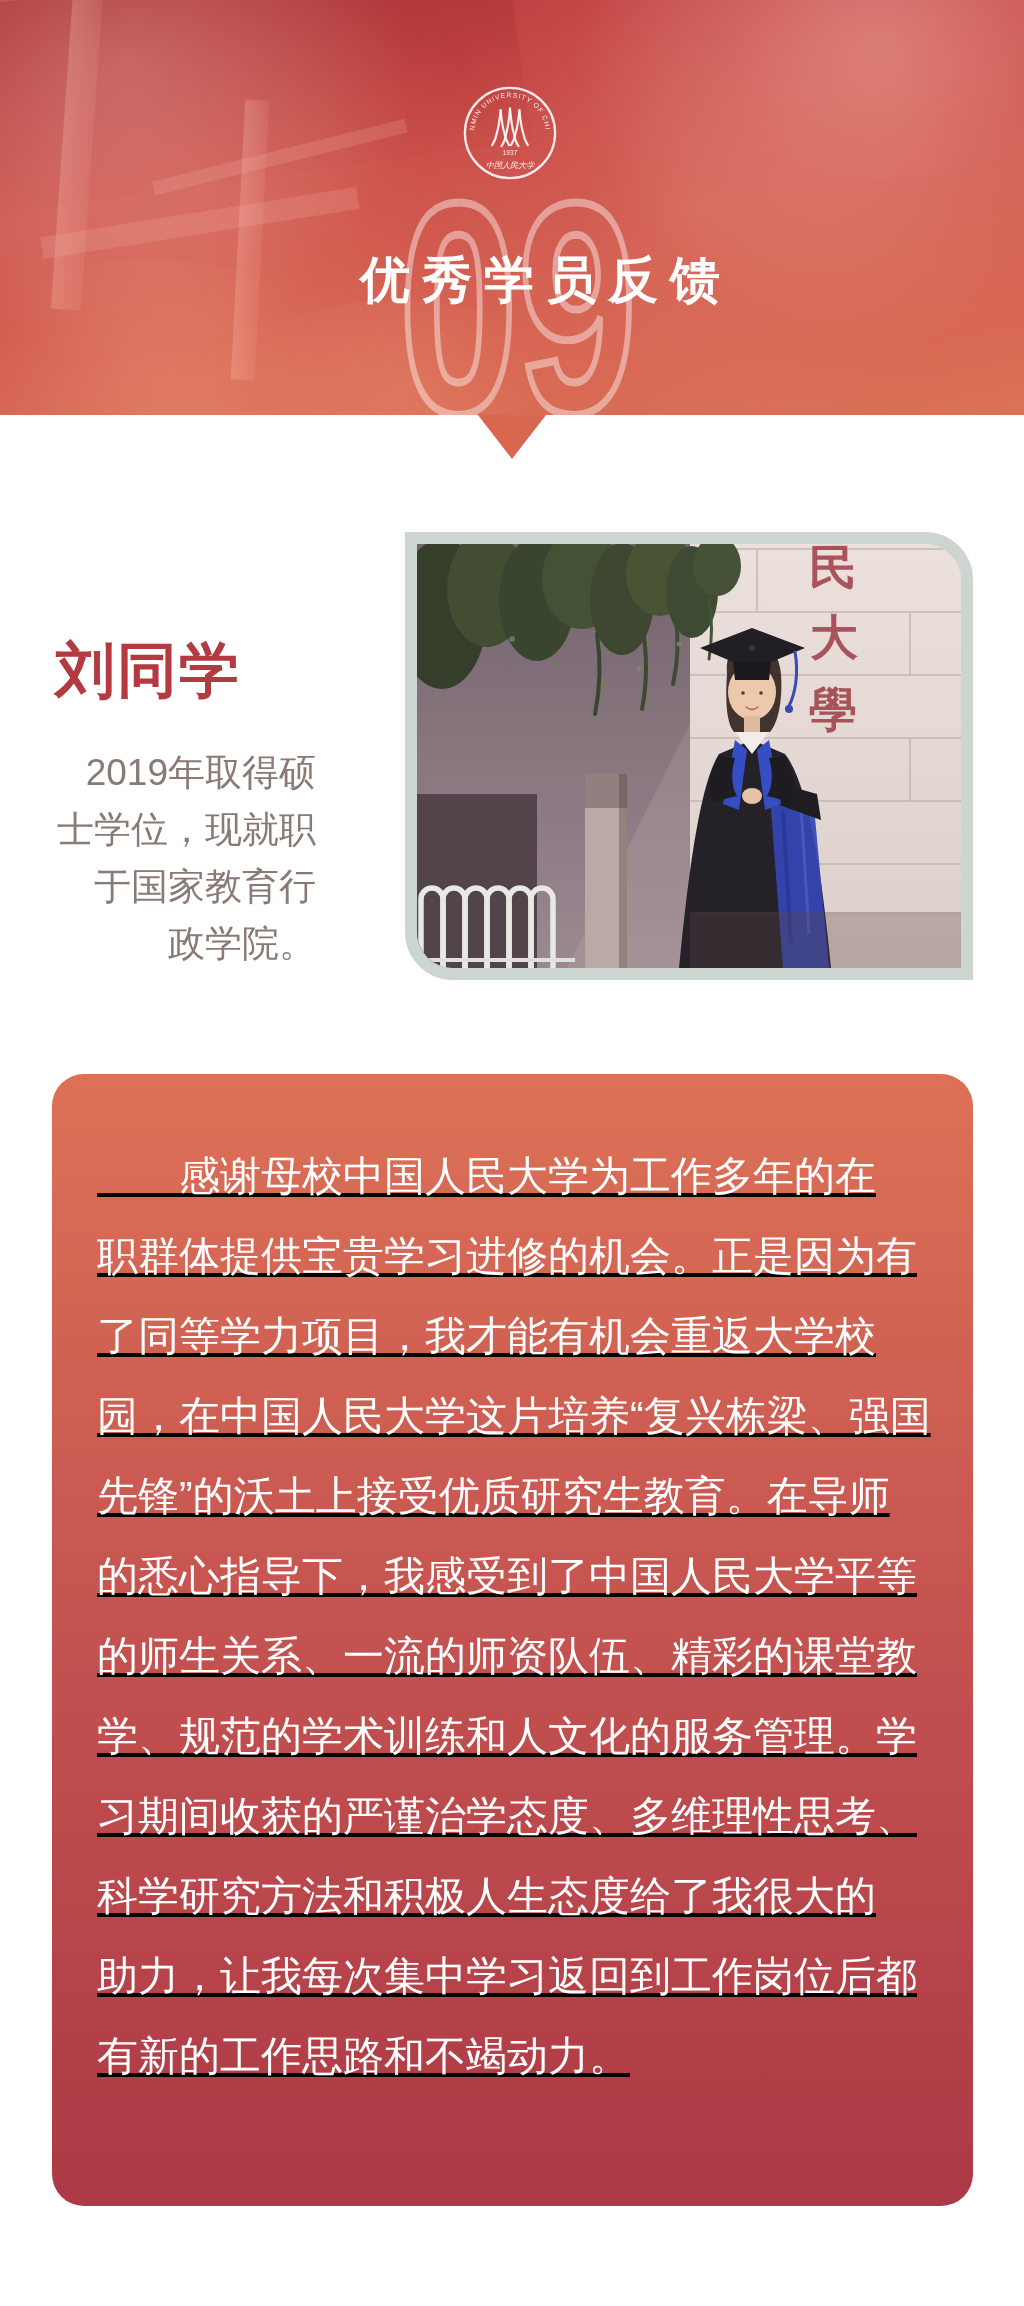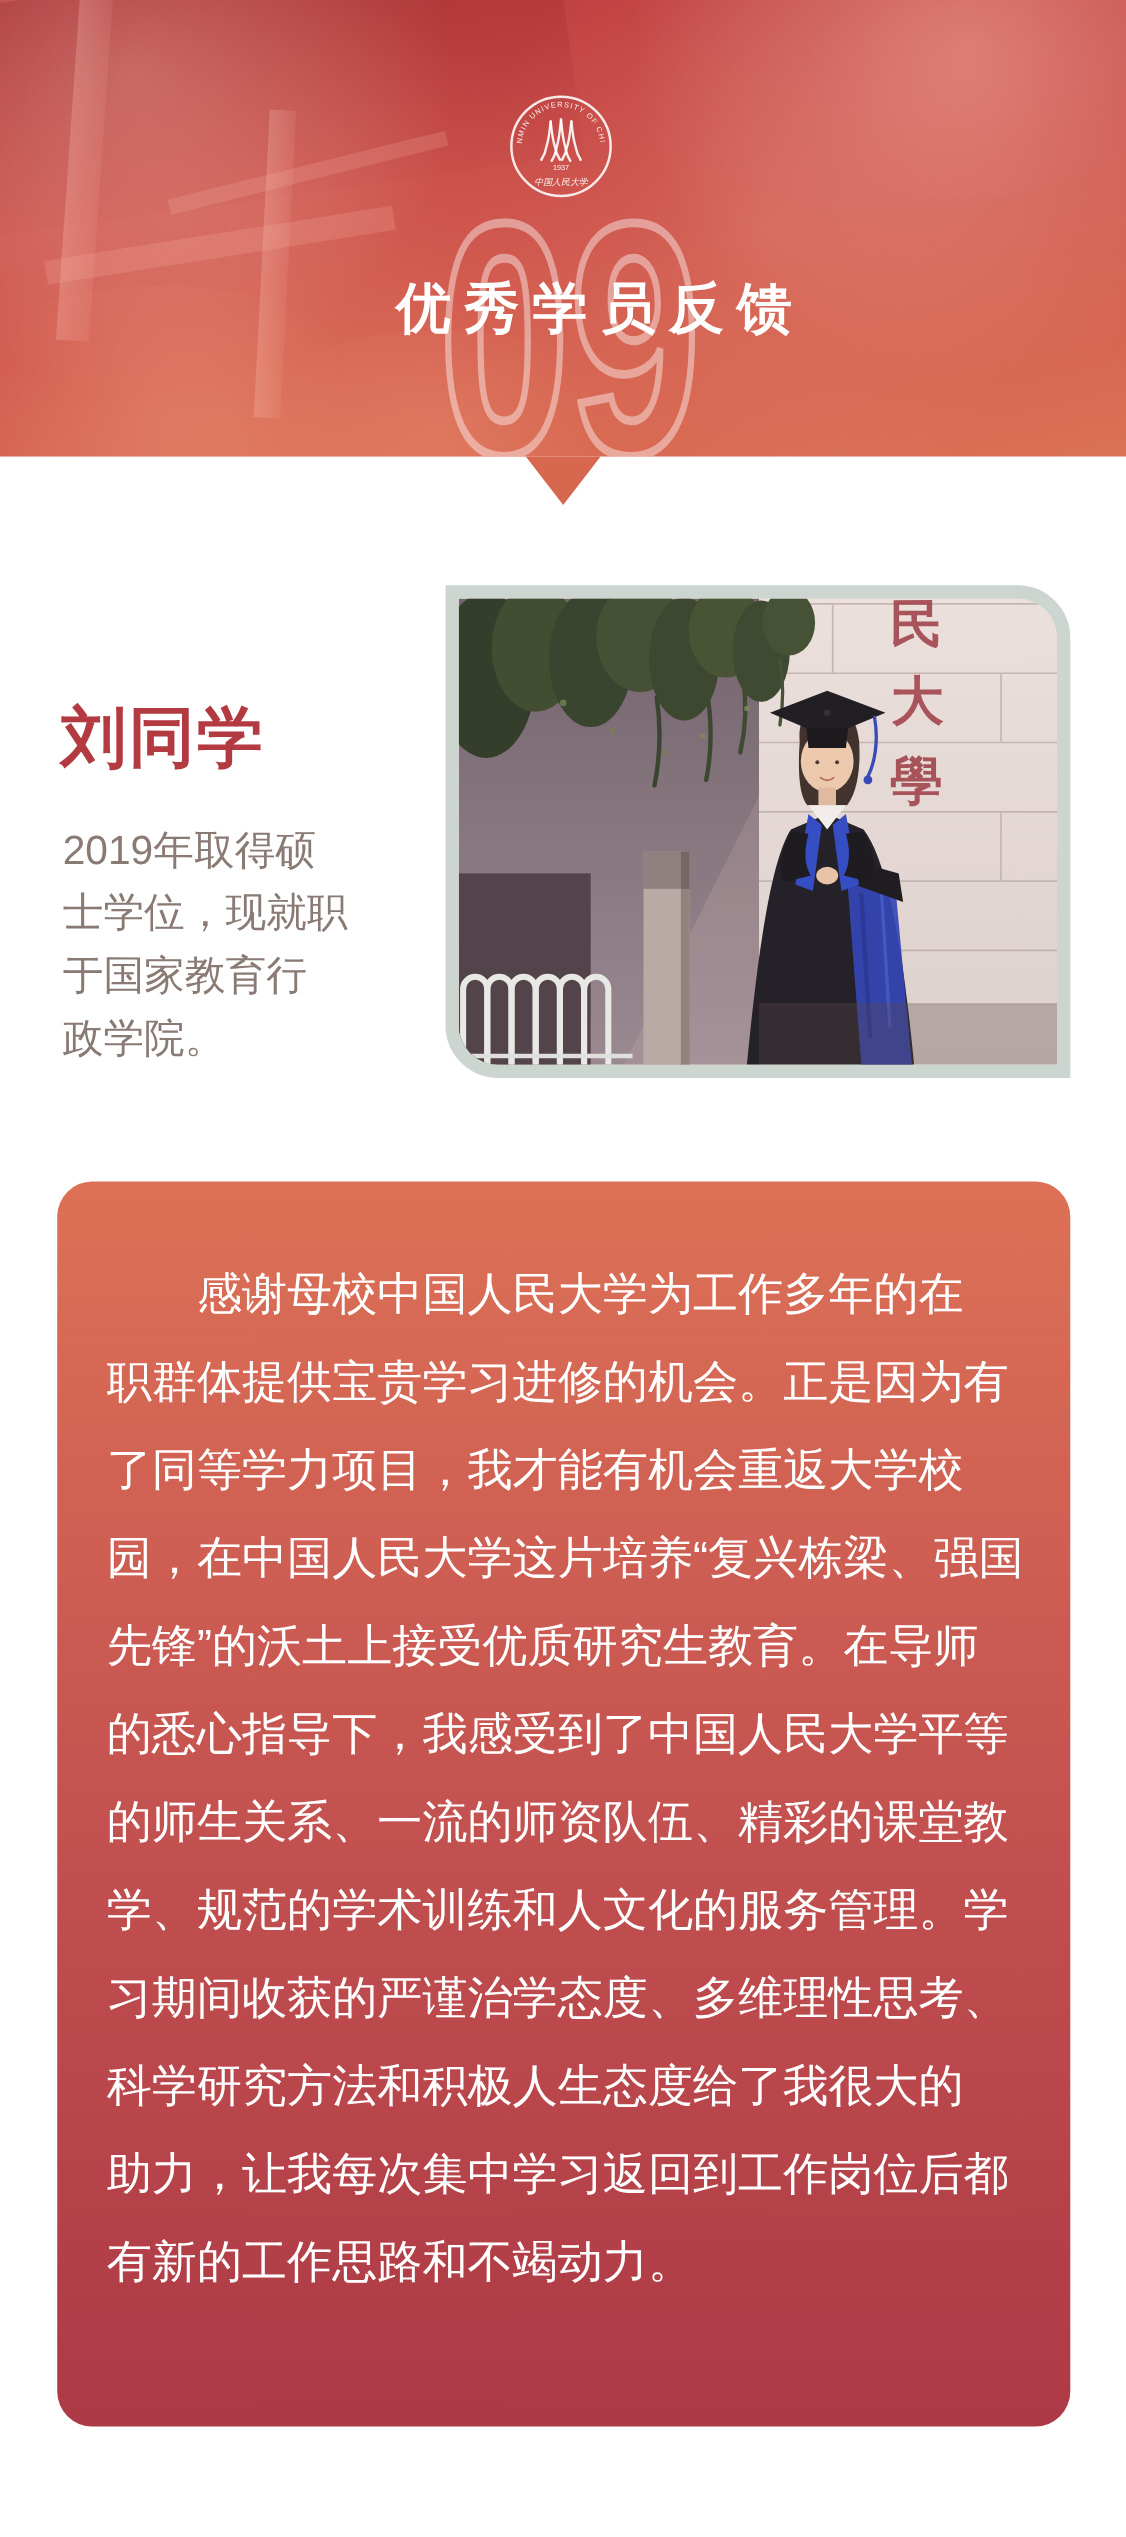--- a/index.html
+++ b/index.html
@@ -26,29 +26,29 @@
   .seal{position:absolute;left:463px;top:86px;}
 
   .hero-pointer{position:absolute;left:478px;top:415px;width:0;height:0;
     border-left:34px solid transparent;border-right:34px solid transparent;
     border-top:44px solid #d7674f;}
 
   
   .student-name{position:absolute;left:55px;top:628px;margin:0;font-size:60px;line-height:86px;
     font-weight:bold;color:#b23a40;letter-spacing:2px;}
   .student-desc{position:absolute;left:57px;top:744px;margin:0;font-size:37px;line-height:57px;
-    color:#8a7a74;white-space:pre;}
+    color:#8a7a74;white-space:pre;text-align:right;}
 
   .photo{position:absolute;left:405px;top:532px;width:568px;height:448px;box-sizing:border-box;
     border:12px solid #ccd5cf;border-radius:0 48px 0 48px;overflow:hidden;background:#e7dedb;}
   .photo svg{display:block;}
 
   
   .card{position:absolute;left:52px;top:1074px;width:921px;height:1132px;border-radius:32px;
-    background:linear-gradient(180deg,#dd7156 0%,#c35150 52%,#ac3945 100%);}
+    background:linear-gradient(180deg,#dd7156 0%,#c35150 52%,#ac3945 100%);text-decoration:underline;}
   .card-text{margin:0;padding:62px 40px 0 45px;color:#ffffff;font-size:41px;line-height:80px;
     white-space:pre;letter-spacing:0;}
 </style>
 </head>
 <body>
 
 <div class="page">
 
   <header class="hero">
 

